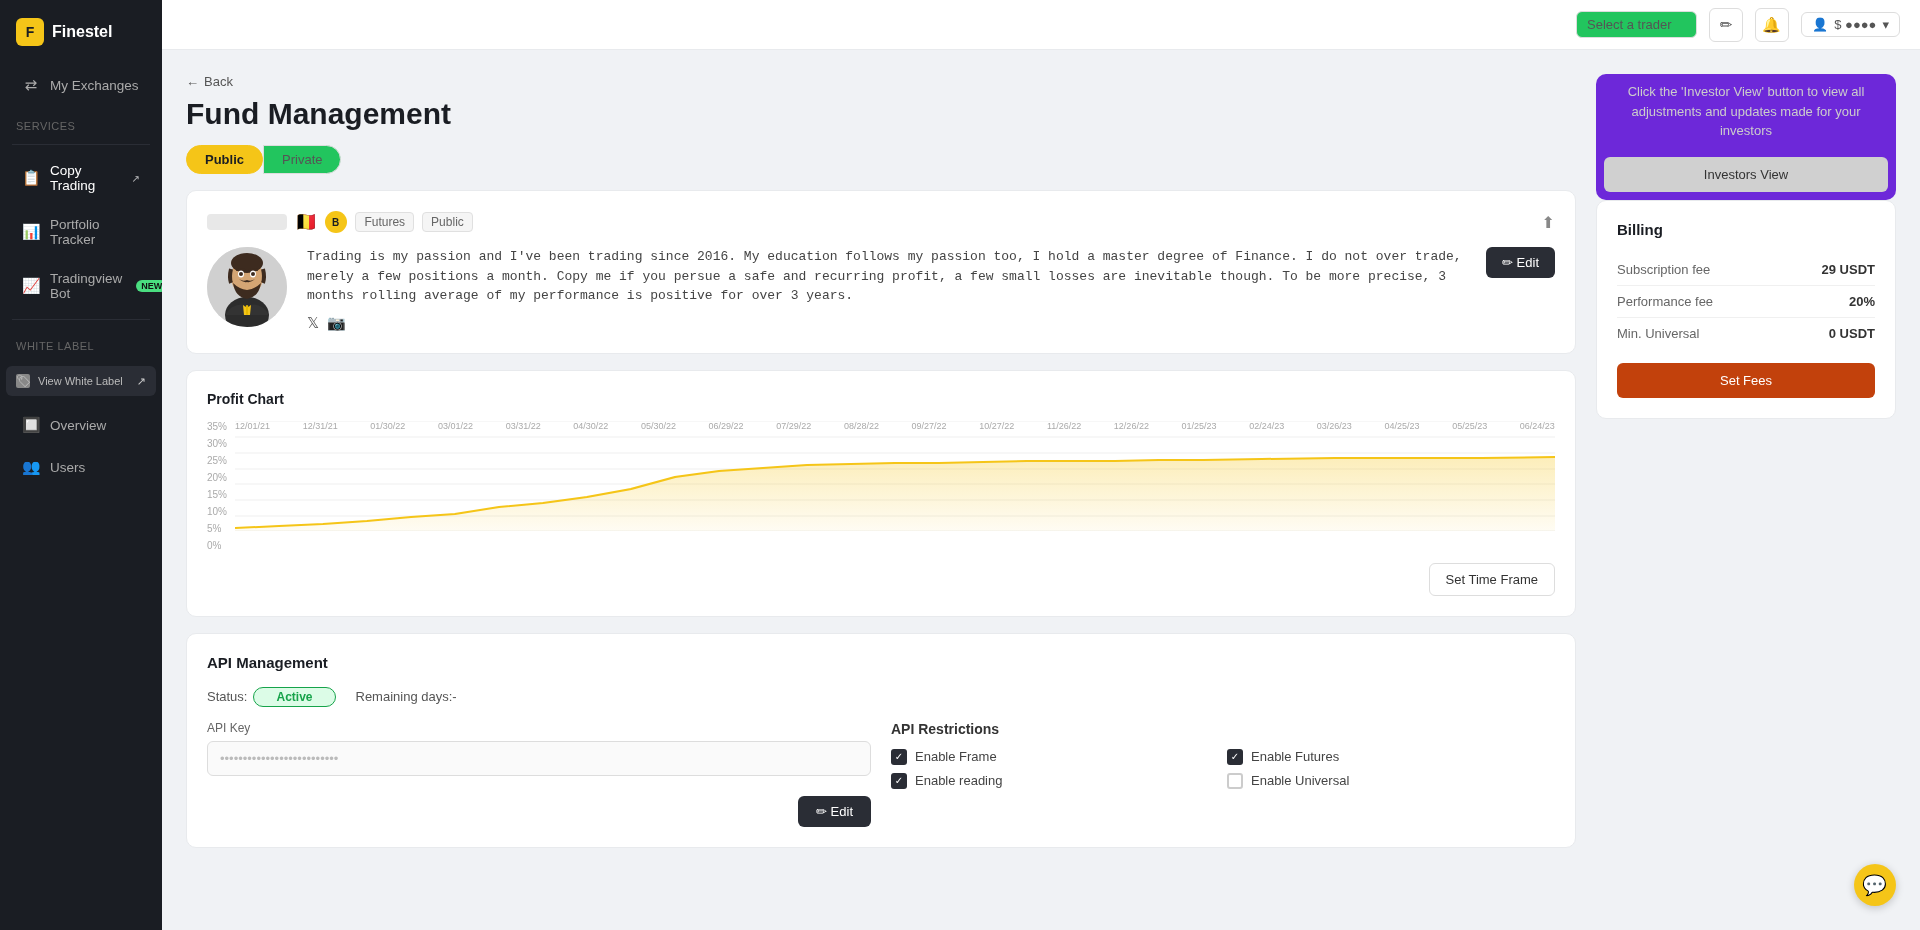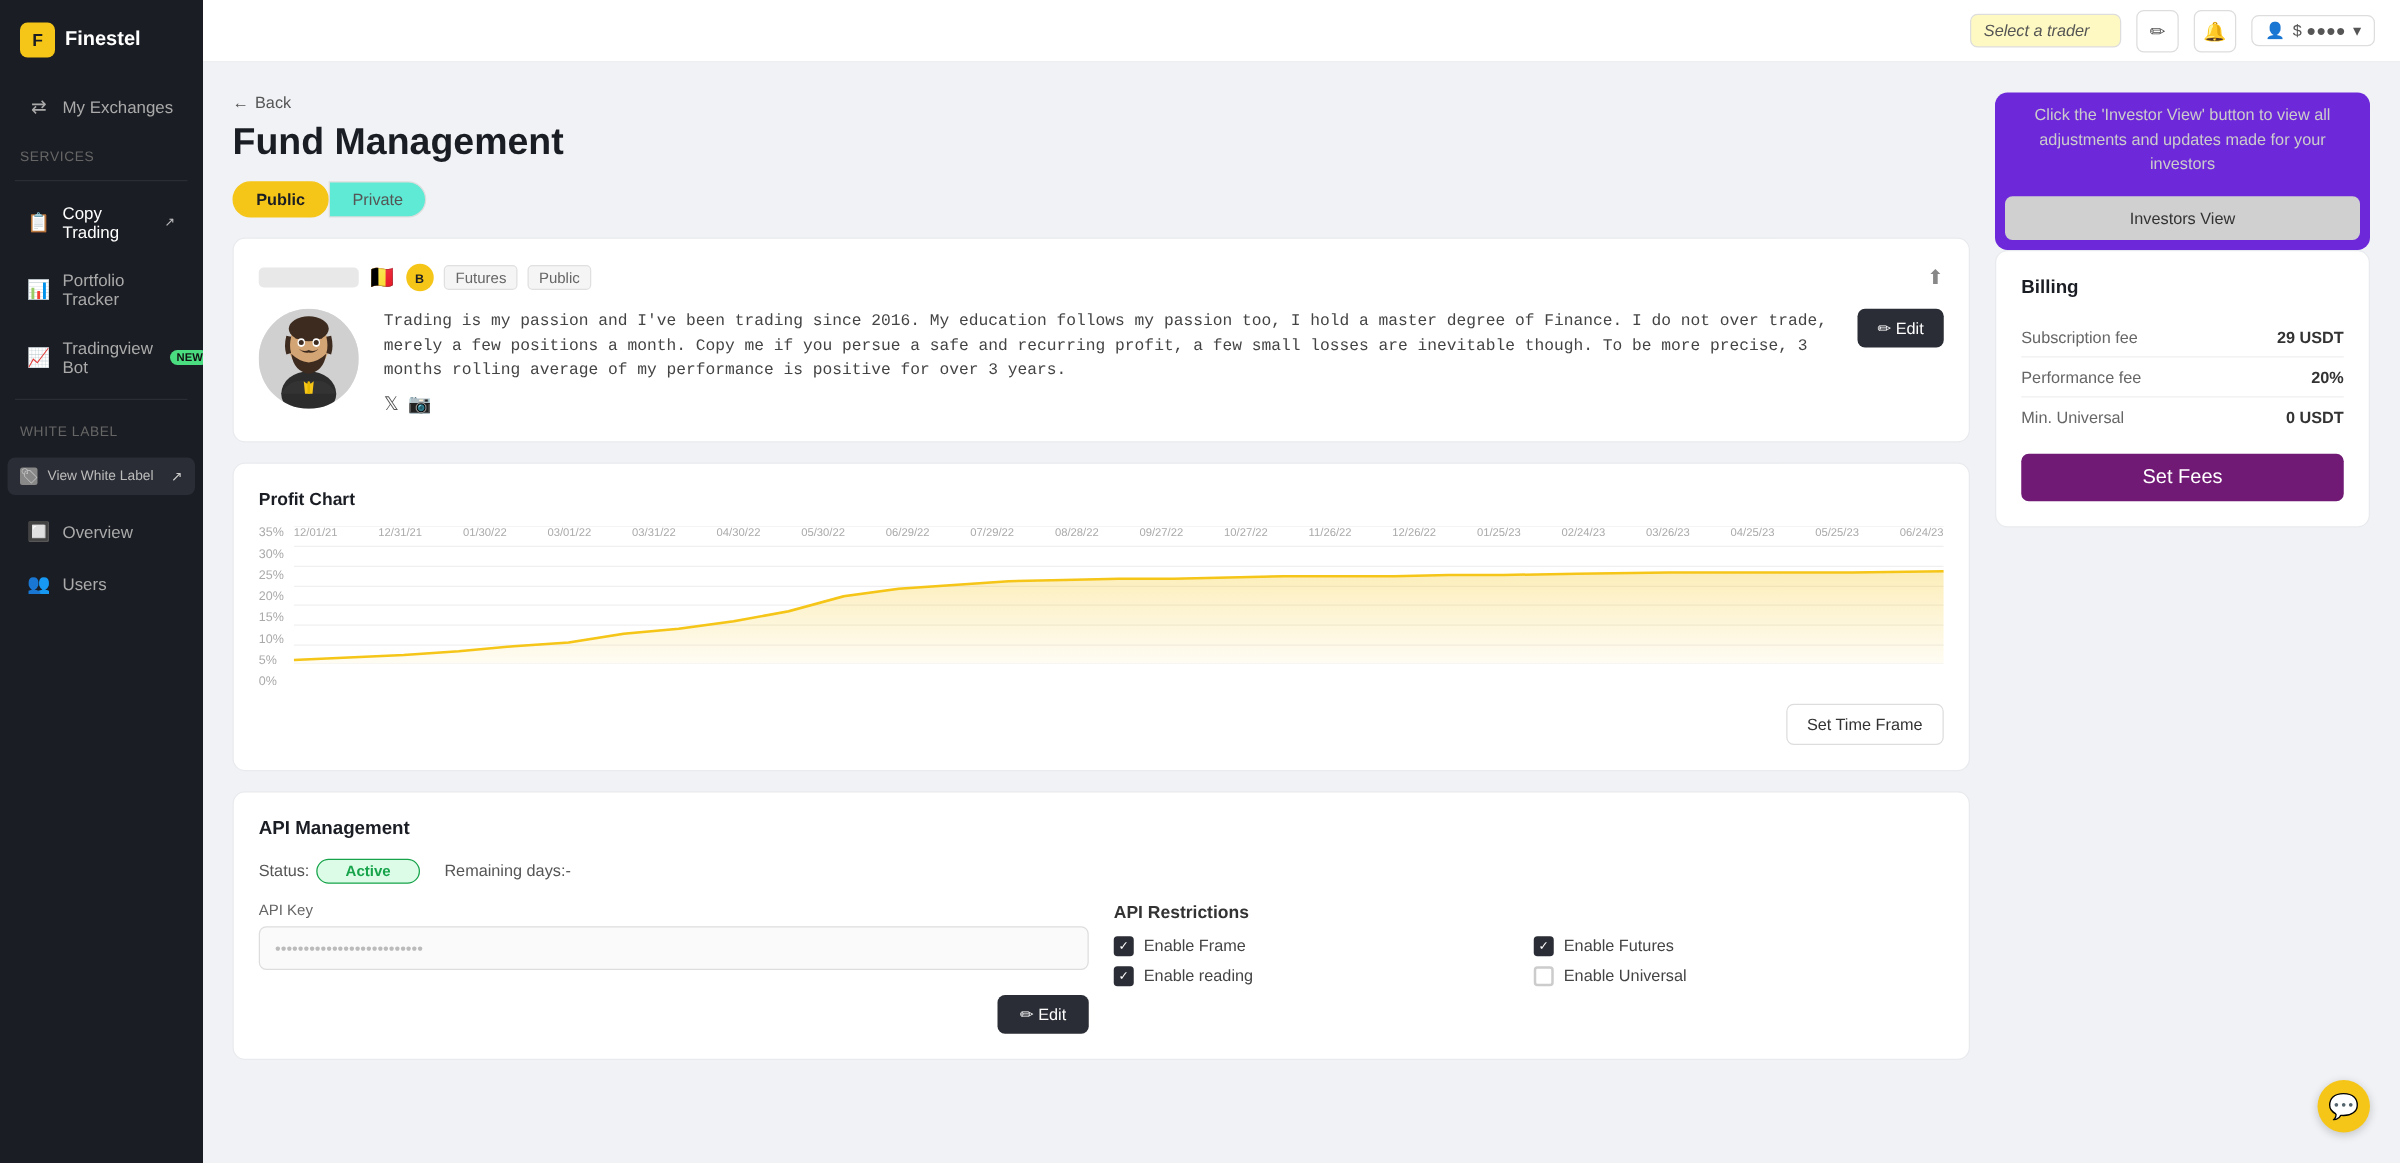--- a/index.html
+++ b/index.html
@@ -106,30 +106,29 @@
       height: 50px;
       display: flex;
       align-items: center;
       justify-content: flex-end;
       padding: 0 20px;
       gap: 12px;
       border-bottom: 1px solid #e8eaed;
       flex-shrink: 0;
     }
     .topbar-select {
-      background: #fef9c3;
+      background: #22c55e;
       border: 1px solid #ddd;
       border-radius: 6px;
       padding: 5px 24px 5px 10px;
       font-size: 13px;
       appearance: none;
       cursor: pointer;
       color: #555;
       min-width: 120px;
-      font-style: italic;
     }
     .topbar-icon-btn {
       width: 34px; height: 34px;
       border: 1px solid #ddd;
       border-radius: 6px;
       background: #fff;
       display: flex;
       align-items: center;
       justify-content: center;
       cursor: pointer;
@@ -187,21 +186,21 @@
 
     .toggle-row {
       display: flex;
       align-items: center;
       gap: 0;
       margin-bottom: 16px;
     }
     .toggle-btn {
       padding: 6px 18px;
       border: 1px solid #ddd;
-      background: #5eead4;
+      background: #22c55e;
       font-size: 13px;
       cursor: pointer;
       color: #555;
     }
     .toggle-btn:first-child { border-radius: 20px 0 0 20px; }
     .toggle-btn:last-child { border-radius: 0 20px 20px 0; border-left: none; }
     .toggle-btn.active { background: #f5c518; border-color: #f5c518; color: #1a1d23; font-weight: 600; border-radius: 20px; }
     .toggle-btn.active + .toggle-btn { border-left: 1px solid #ddd; border-radius: 0 20px 20px 0; }
 
     .card {
@@ -450,26 +449,26 @@
       padding: 8px 0;
       border-bottom: 1px solid #f0f0f0;
       font-size: 13px;
     }
     .billing-row:last-of-type { border-bottom: none; }
     .billing-label { color: #666; }
     .billing-value { font-weight: 600; color: #333; }
     .set-fees-btn {
       display: block;
       width: 100%;
-      background: #701a75;
+      background: #c2410c;
       color: #fff;
       border: none;
       border-radius: 6px;
       padding: 10px;
-      font-size: 16px;
+      font-size: 13px;
       cursor: pointer;
       margin-top: 14px;
       font-weight: 500;
     }
 
     
     .chat-bubble {
       position: fixed;
       bottom: 24px;
       right: 24px;

